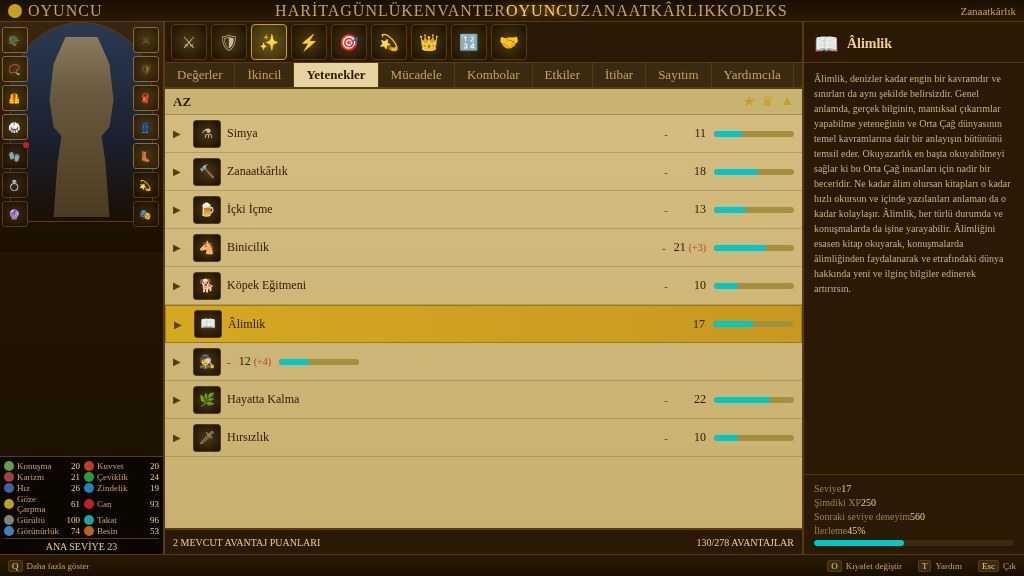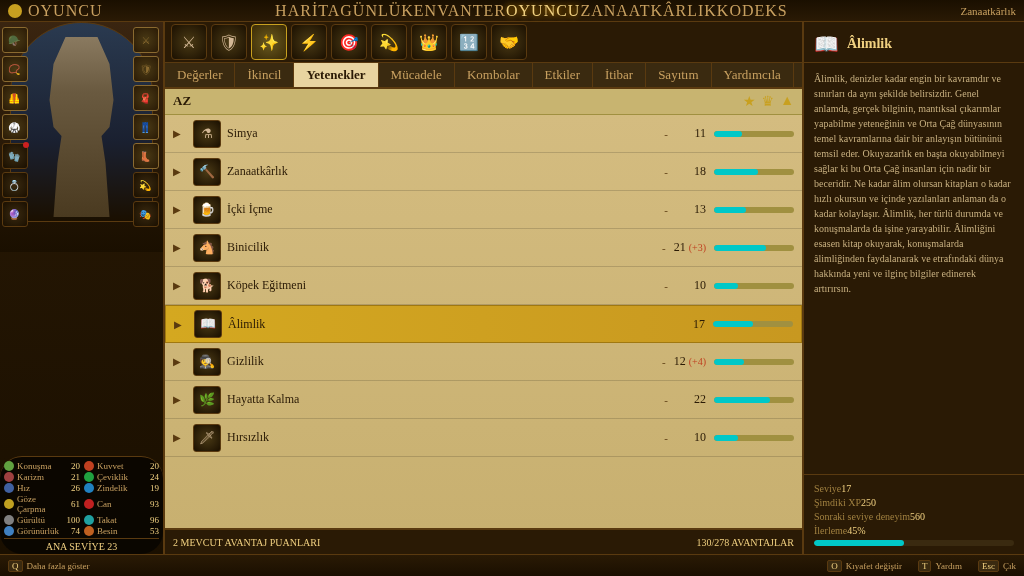--- a/index.html
+++ b/index.html
@@ -144,21 +144,20 @@
       border-radius: 50%;
     }
 
     
     .stats-panel {
       position: absolute;
       bottom: 0; left: 0; right: 0;
       background: rgba(0,0,0,0.6);
       border-top: 1px solid #5a3a10;
       padding: 4px 4px 2px 4px;
-      border-radius: 22px;
     }
     .stats-grid {
       display: grid;
       grid-template-columns: 1fr 1fr;
       gap: 1px 4px;
     }
     .stat-item {
       display: flex;
       align-items: center;
       gap: 3px;
@@ -235,21 +234,21 @@
     }
     .tab-text.active {
       background: #e8d4a0;
       color: #2a1a05;
       font-weight: bold;
     }
 
     
     .skill-list-header {
       display: flex;
-      align-items: flex-start;
+      align-items: center;
       padding: 4px 8px;
       background: #c8b470;
       border-bottom: 1px solid #a09040;
       gap: 8px;
     }
     .skill-sort-az {
       font-size: 13px;
       font-weight: bold;
       color: #2a1a05;
     }
@@ -692,21 +691,20 @@
         <span class="skill-dash"></span>
         <span class="skill-value">17</span>
         <div class="skill-bar-container">
           <div class="skill-bar-fill" style="width:50%"></div>
         </div>
       </div>
 
       <div class="skill-row">
         <span class="skill-expand">▶</span>
         <div class="skill-icon">🕵</div>
-        <span class="skill-name">Gizlilik</span>
         <span class="skill-dash">-</span>
         <span class="skill-value">12 <span class="skill-bonus">(+4)</span></span>
         <div class="skill-bar-container">
           <div class="skill-bar-fill" style="width:38%"></div>
         </div>
       </div>
 
       <div class="skill-row">
         <span class="skill-expand">▶</span>
         <div class="skill-icon">🌿</div>

